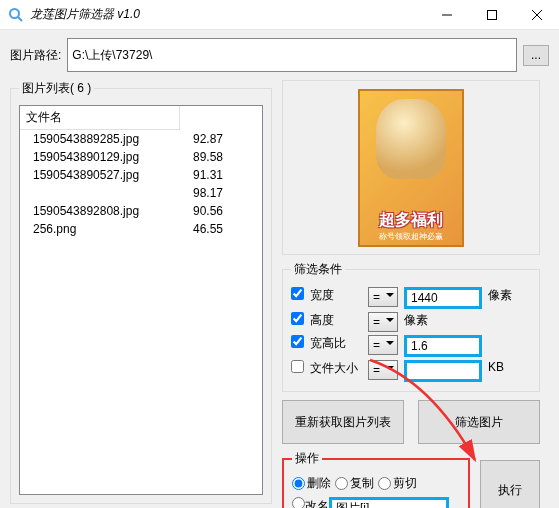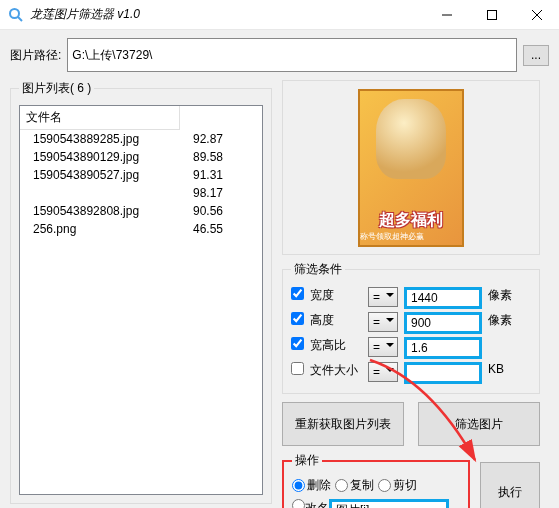--- a/index.html
+++ b/index.html
@@ -24,21 +24,21 @@
 .lv-head .c1 { width: 160px; }
 .lv-head .c2 { width: 75px; }
 .lv-row { display: flex; justify-content: flex-end; }
 .lv-row div { padding: 2px 6px; }
 .lv-row .c1 { width: 160px; }
 .lv-row .c2 { width: 75px; }
 .preview-box { border: 1px solid #dcdcdc; height: 175px; display: flex; align-items: center; justify-content: center; background: #f0f0f0; margin-bottom: 6px; }
 .preview { width: 106px; height: 158px; background: linear-gradient(135deg,#f7c24a,#e8953d); border: 2px solid #c47d1f; position: relative; overflow: hidden; }
 .preview .char { position:absolute; top:8px; left:50%; transform:translateX(-50%); width:70px; height:80px; background: radial-gradient(circle at 40% 30%, #fceec5, #d9a85b 70%); border-radius: 40% 40% 30% 30%; }
 .preview .banner { position:absolute; bottom:14px; left:6px; right:6px; text-align:center; color:#fff; font-weight:bold; font-size:16px; text-shadow:1px 1px 0 #b33,-1px -1px 0 #b33,1px -1px 0 #b33,-1px 1px 0 #b33; }
-.preview .sub { position:absolute; bottom:3px; left:0; right:0; color:#fff; font-size:8px; }
+.preview .sub { position:absolute; bottom:3px; left:0; right:0; text-align:center; color:#fff; font-size:8px; }
 .filter fieldset { padding: 6px 8px; }
 .frow { display: flex; align-items: flex-start; gap: 6px; margin: 3px 0; }
 .frow .lbl { width: 52px; }
 .sel { height: 20px; border: 1px solid #7a7a7a; background: #e8e8e8 linear-gradient(#f8f8f8,#e0e0e0); padding: 0 12px 0 4px; position: relative; display:flex; align-items:center; }
 .sel::after { content:""; position:absolute; right:3px; top:50%; transform:translateY(-50%); border:4px solid transparent; border-top-color:#000; }
 .txt { height: 20px; border: 3px solid #0ea5e9; background: #fff; padding: 8px 4px; }
 .unit { width: 28px; }
 .btnrow { display: flex; gap: 14px; margin-top: 8px; }
 .btn { flex: 1; height: 44px; background: #e1e1e1; border: 1px solid #adadad; display: flex; align-items: center; justify-content: center; cursor: pointer; }
 .ops { margin-top: 6px; display: flex; gap: 10px; align-items:flex-start; }
@@ -141,21 +141,20 @@
             <input type="checkbox" checked="" style="">
             <span class="lbl">宽度</span>
             <span class="sel" style="width:30px">=</span>
             <input class="txt" style="width: 78px;" value="1440">
             <span class="unit">像素</span>
           </div>
           <div class="frow">
             <input type="checkbox" checked="" style="">
             <span class="lbl">高度</span>
             <span class="sel" style="width:30px">=</span>
-            <input class="txt" style="width: 78px;" value="900">
             <span class="unit">像素</span>
           </div>
           <div class="frow">
             <input type="checkbox" checked="" style="">
             <span class="lbl">宽高比</span>
             <span class="sel" style="width:30px">=</span>
             <input class="txt" style="width: 78px;" value="1.6">
             <span class="unit"></span>
           </div>
           <div class="frow">

